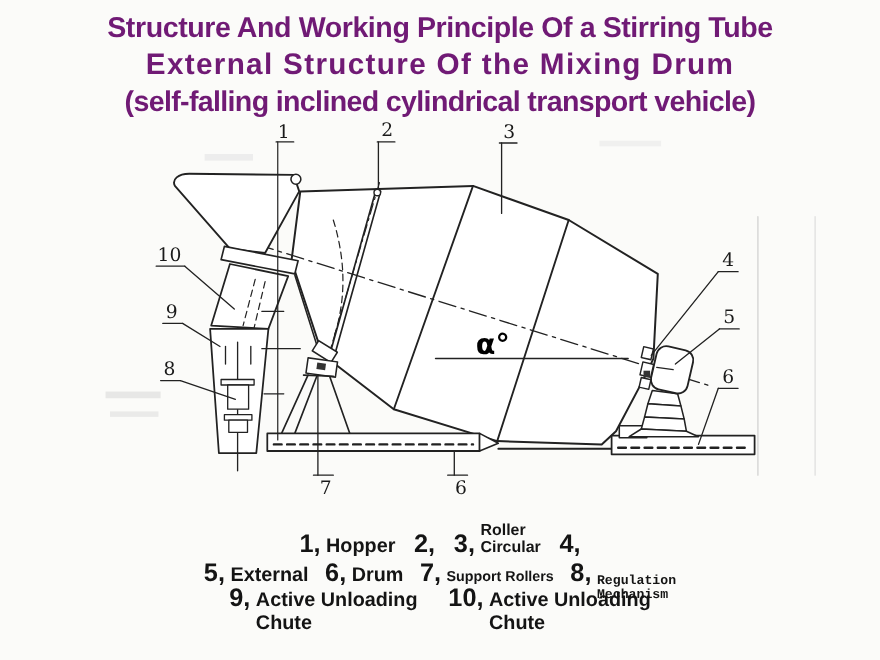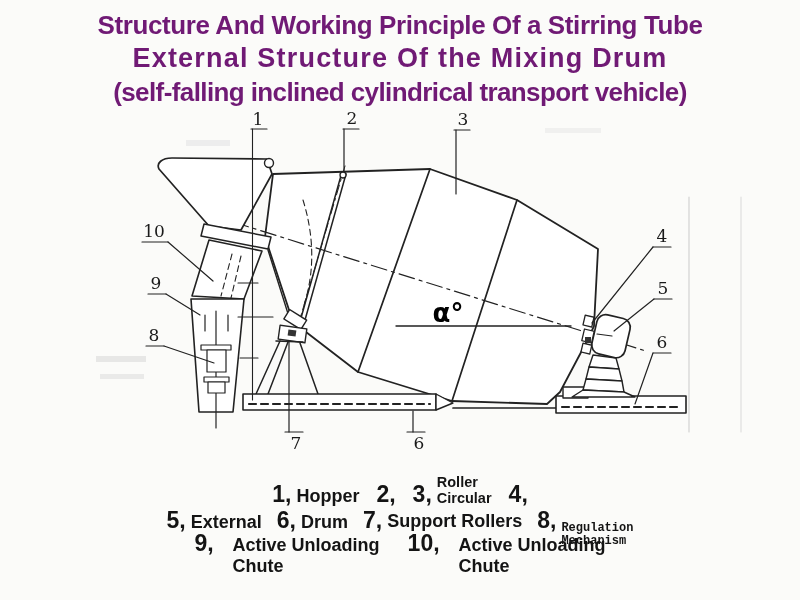--- a/index.html
+++ b/index.html
@@ -19,23 +19,23 @@
   .lrow{display:flex;align-items:flex-end;}
   .lrow.r1{gap:17px;}
   .lrow.r2{gap:15px;}
   .lrow.r3{gap:28px;align-items:flex-start;}
   .item{display:flex;align-items:flex-end;gap:5px;}
   .r3 .item{align-items:flex-start;}
   .num{font-size:23px;line-height:1;white-space:nowrap;}
   .r3 .num{margin-top:-3px;}
   .lbl{font-size:18px;line-height:1.12;white-space:pre-line;text-align:left;}
   .item.st .lbl{font-size:14.5px;}
-  .item.si .lbl{font-size:18px;padding-bottom:1px;}
+  .item.si .lbl{font-size:13px;padding-bottom:1px;}
   .item.hang .lbl{font-size:12px;margin-bottom:-16px;font-family:Liberation Mono, monospace;}
-  .r3 .lbl{font-size:18px;margin-left:14px;}
+  .r3 .lbl{font-size:18px;}
 </style>
 </head>
 <body>
 
 <div class="title">
   <div class="t1">Structure And Working Principle Of a Stirring Tube</div>
   <div class="t2">External Structure Of the Mixing Drum</div>
   <div class="t3">(self-falling inclined cylindrical transport vehicle)</div>
 </div>
 

